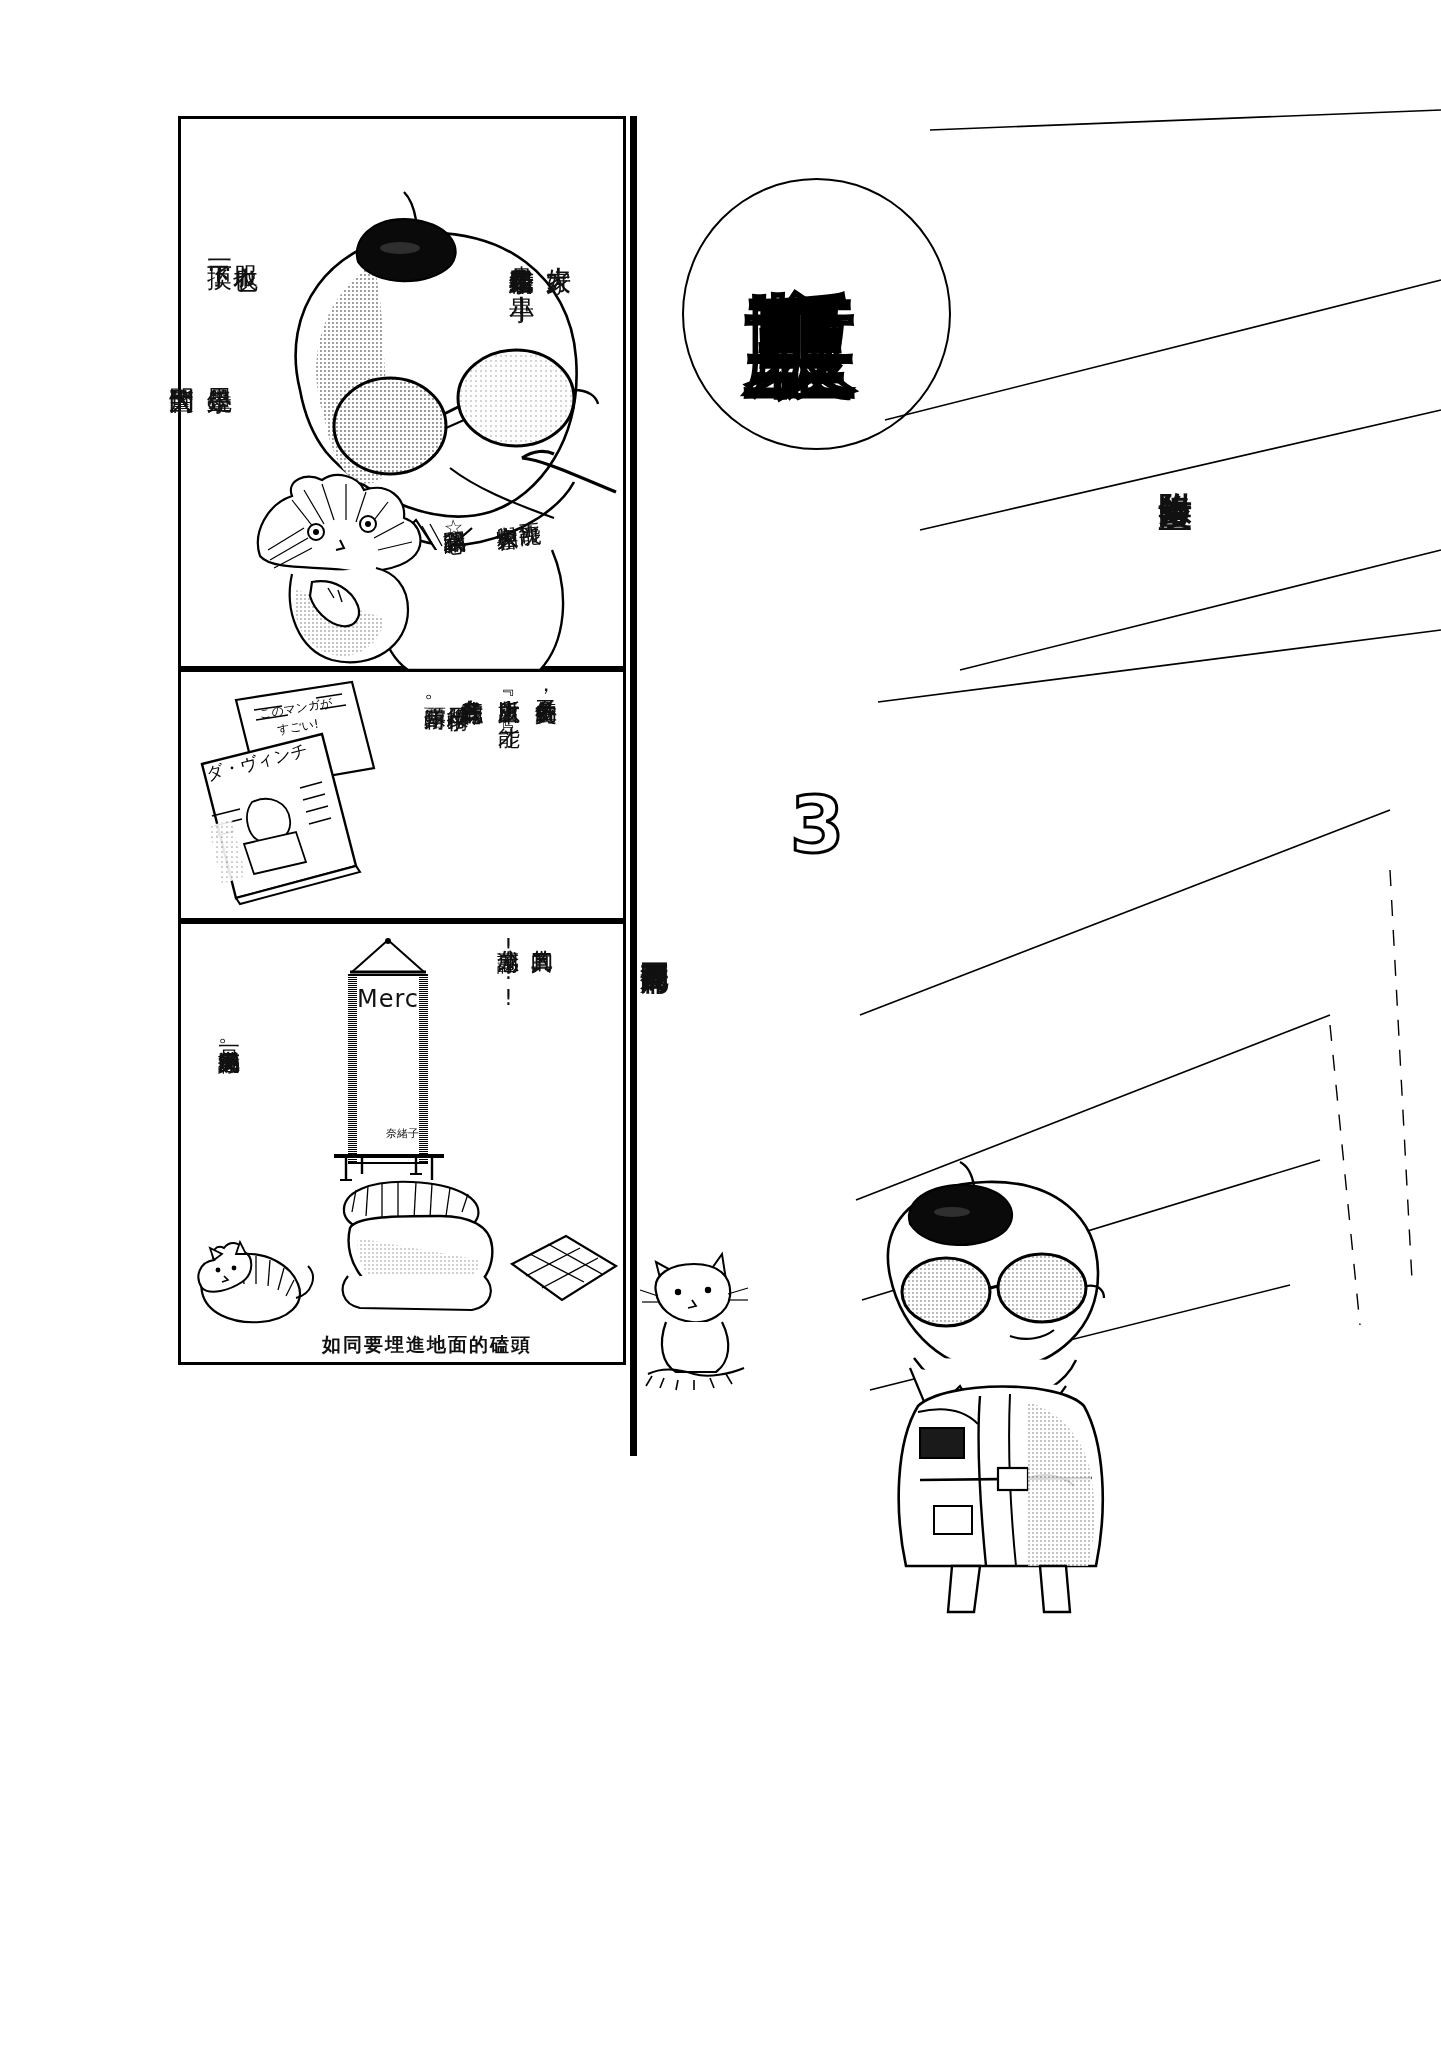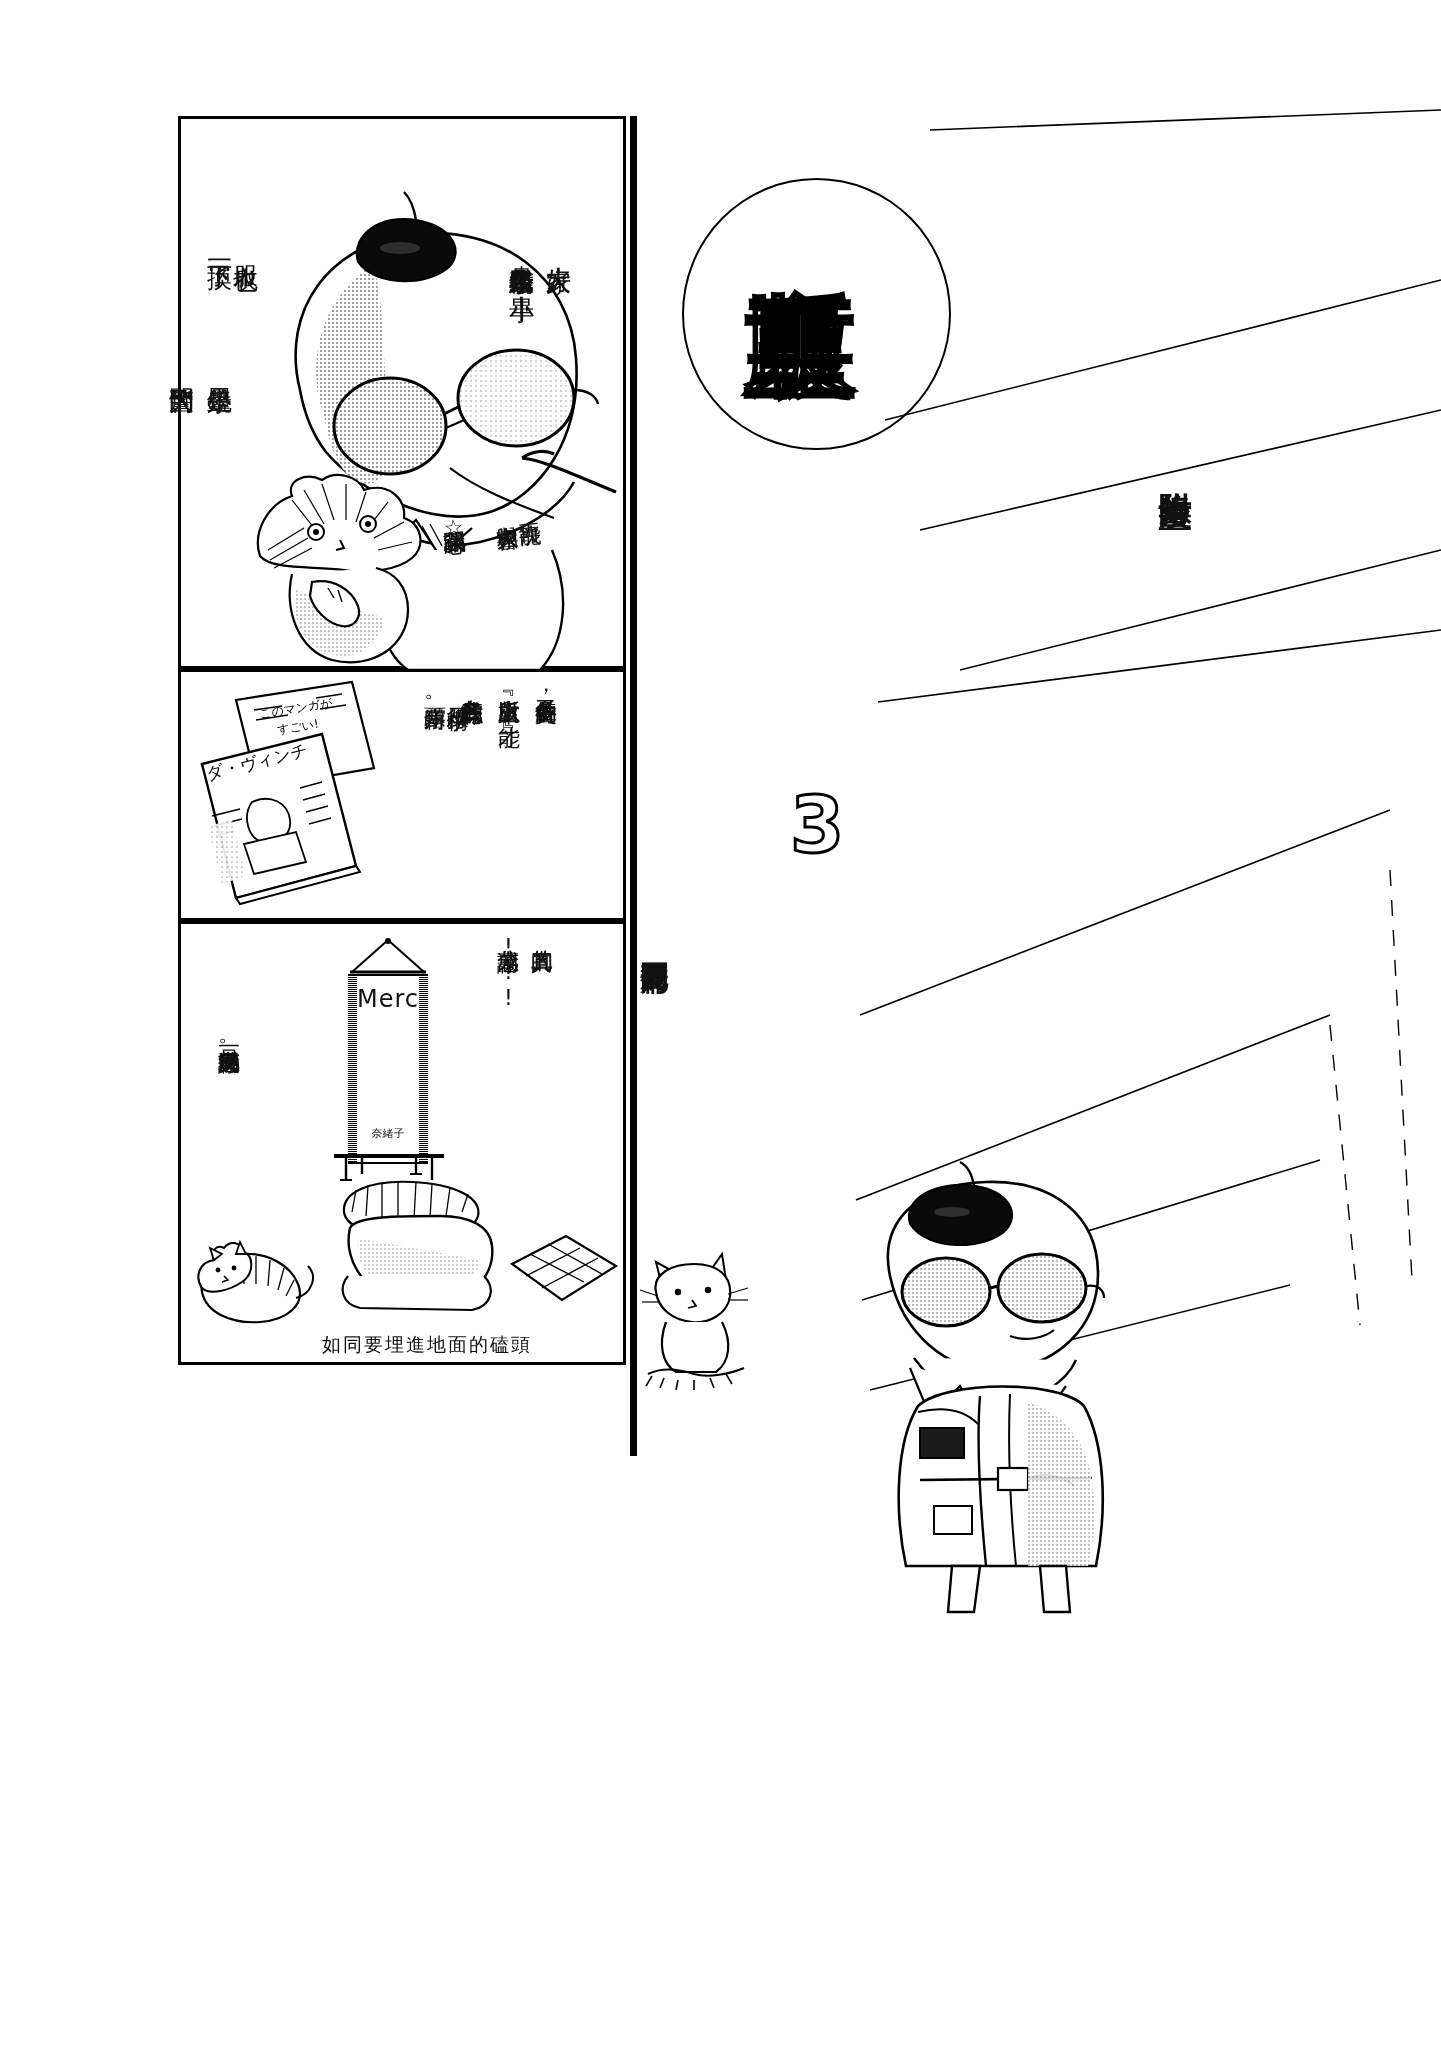--- a/index.html
+++ b/index.html
@@ -47,21 +47,21 @@
   
   #p2-col-1{left:534px;top:682px;font-size:22px;}
   #p2-col-2{left:497px;top:682px;font-size:22px;}
   #p2-col-3{left:460px;top:682px;font-size:22px;}
   #p2-col-4{left:423px;top:690px;font-size:22px;}
 
   
   #p3-col-1{left:530px;top:932px;font-size:22px;}
   #p3-col-2{left:496px;top:932px;font-size:22px;}
   #p3-col-3{left:217px;top:1032px;font-size:22px;}
-  #p3-caption{left:322px;top:1332px;font-size:19px;letter-spacing:2px;}
+  #p3-caption{left:322px;top:1332px;font-size:19px;letter-spacing:2px;font-weight:bold;}
 
   
   #merci-banner{
     position:absolute;left:340px;top:938px;width:96px;height:232px;
   }
   #merci-cloth{
     position:absolute;left:8px;top:36px;width:80px;height:190px;
     border-left:9px solid #000;border-right:9px solid #000;
     background:
       repeating-linear-gradient(45deg,#fff 0 2px,#fff 2px 3px);
@@ -73,21 +73,21 @@
     background:repeating-linear-gradient(0deg,#000 0 1px,#fff 1px 2px);
   }
   #merci-cloth::before{left:-9px;}
   #merci-cloth::after{right:-9px;}
   #merci-word{
     position:absolute;left:0;right:0;top:8px;
     text-align:center;font-size:24px;letter-spacing:1px;line-height:1.28;
     font-family:"DejaVu Sans","Liberation Sans",sans-serif;
   }
   #merci-sign{
-    position:absolute;left:0;right:0;top:152px;text-align:center;font-size:11px;line-height:1.1;
+    position:absolute;left:0;right:0;top:152px;text-align:right;font-size:11px;line-height:1.1;
   }
   #banner-rope{position:absolute;left:8px;top:0;width:80px;height:38px;}
 
   
   #title-area{position:absolute;left:660px;top:140px;width:560px;height:1000px;}
   #title-bubble{
     position:absolute;left:22px;top:38px;width:265px;height:268px;
     border:2px solid #000;border-radius:50%;
   }
   #title-chars{

